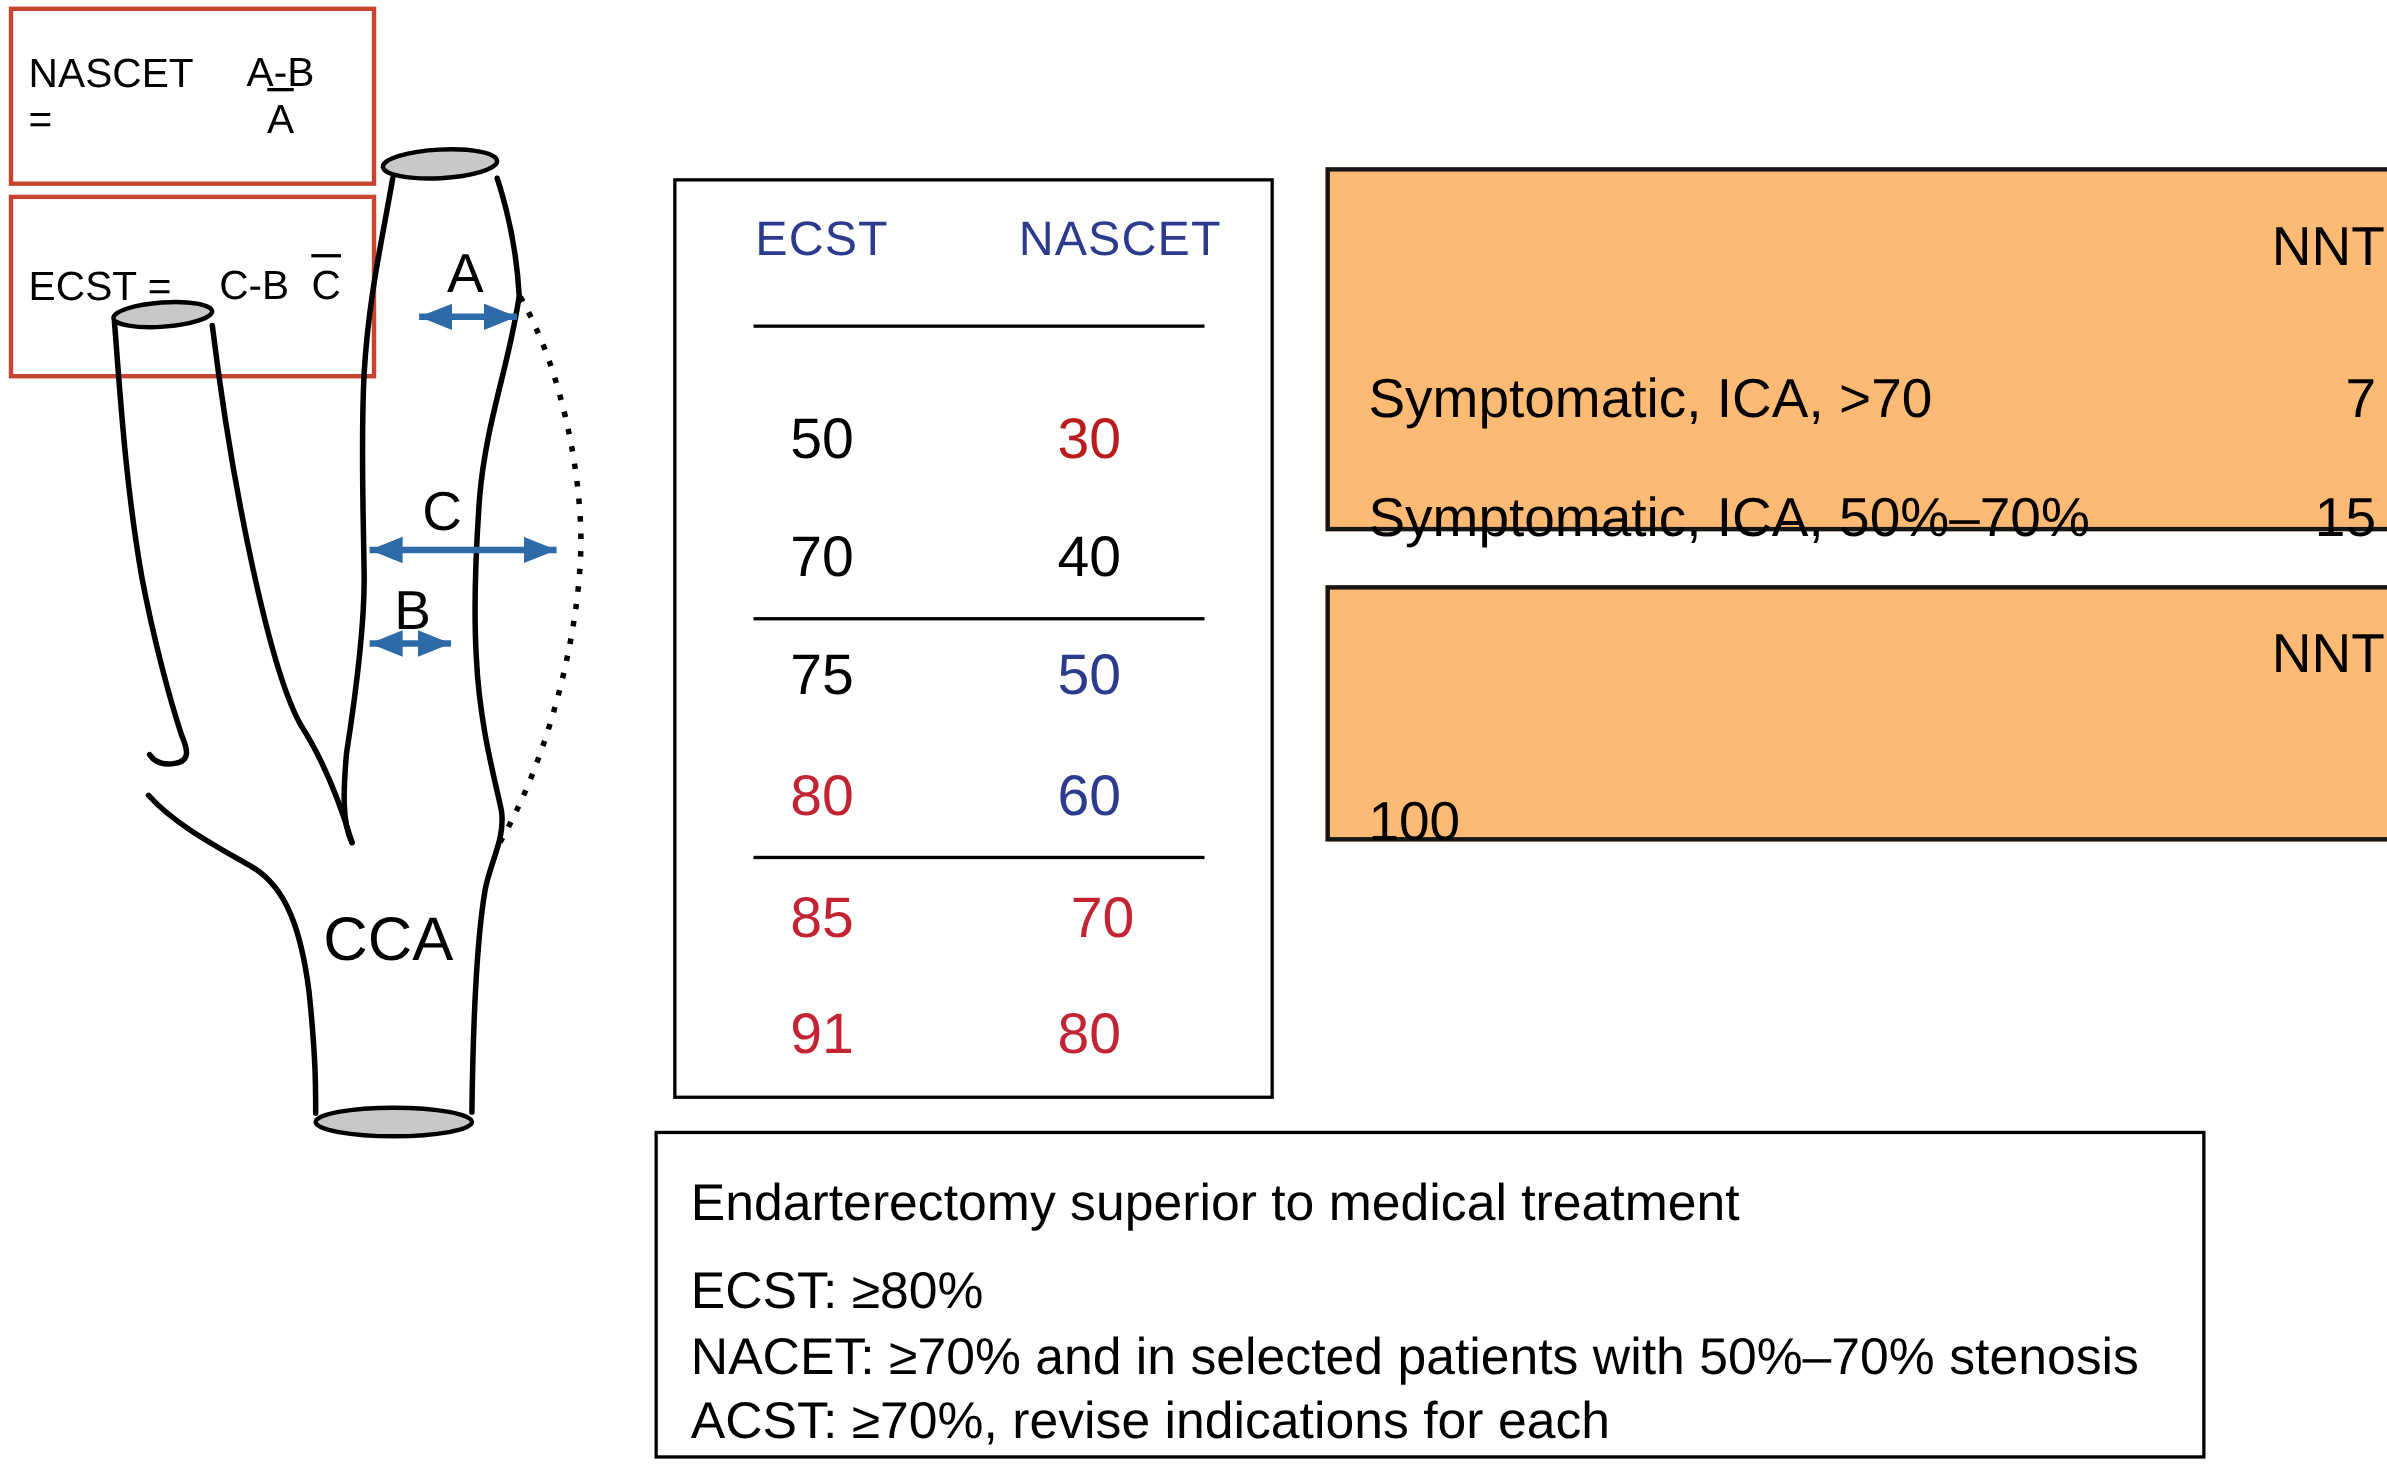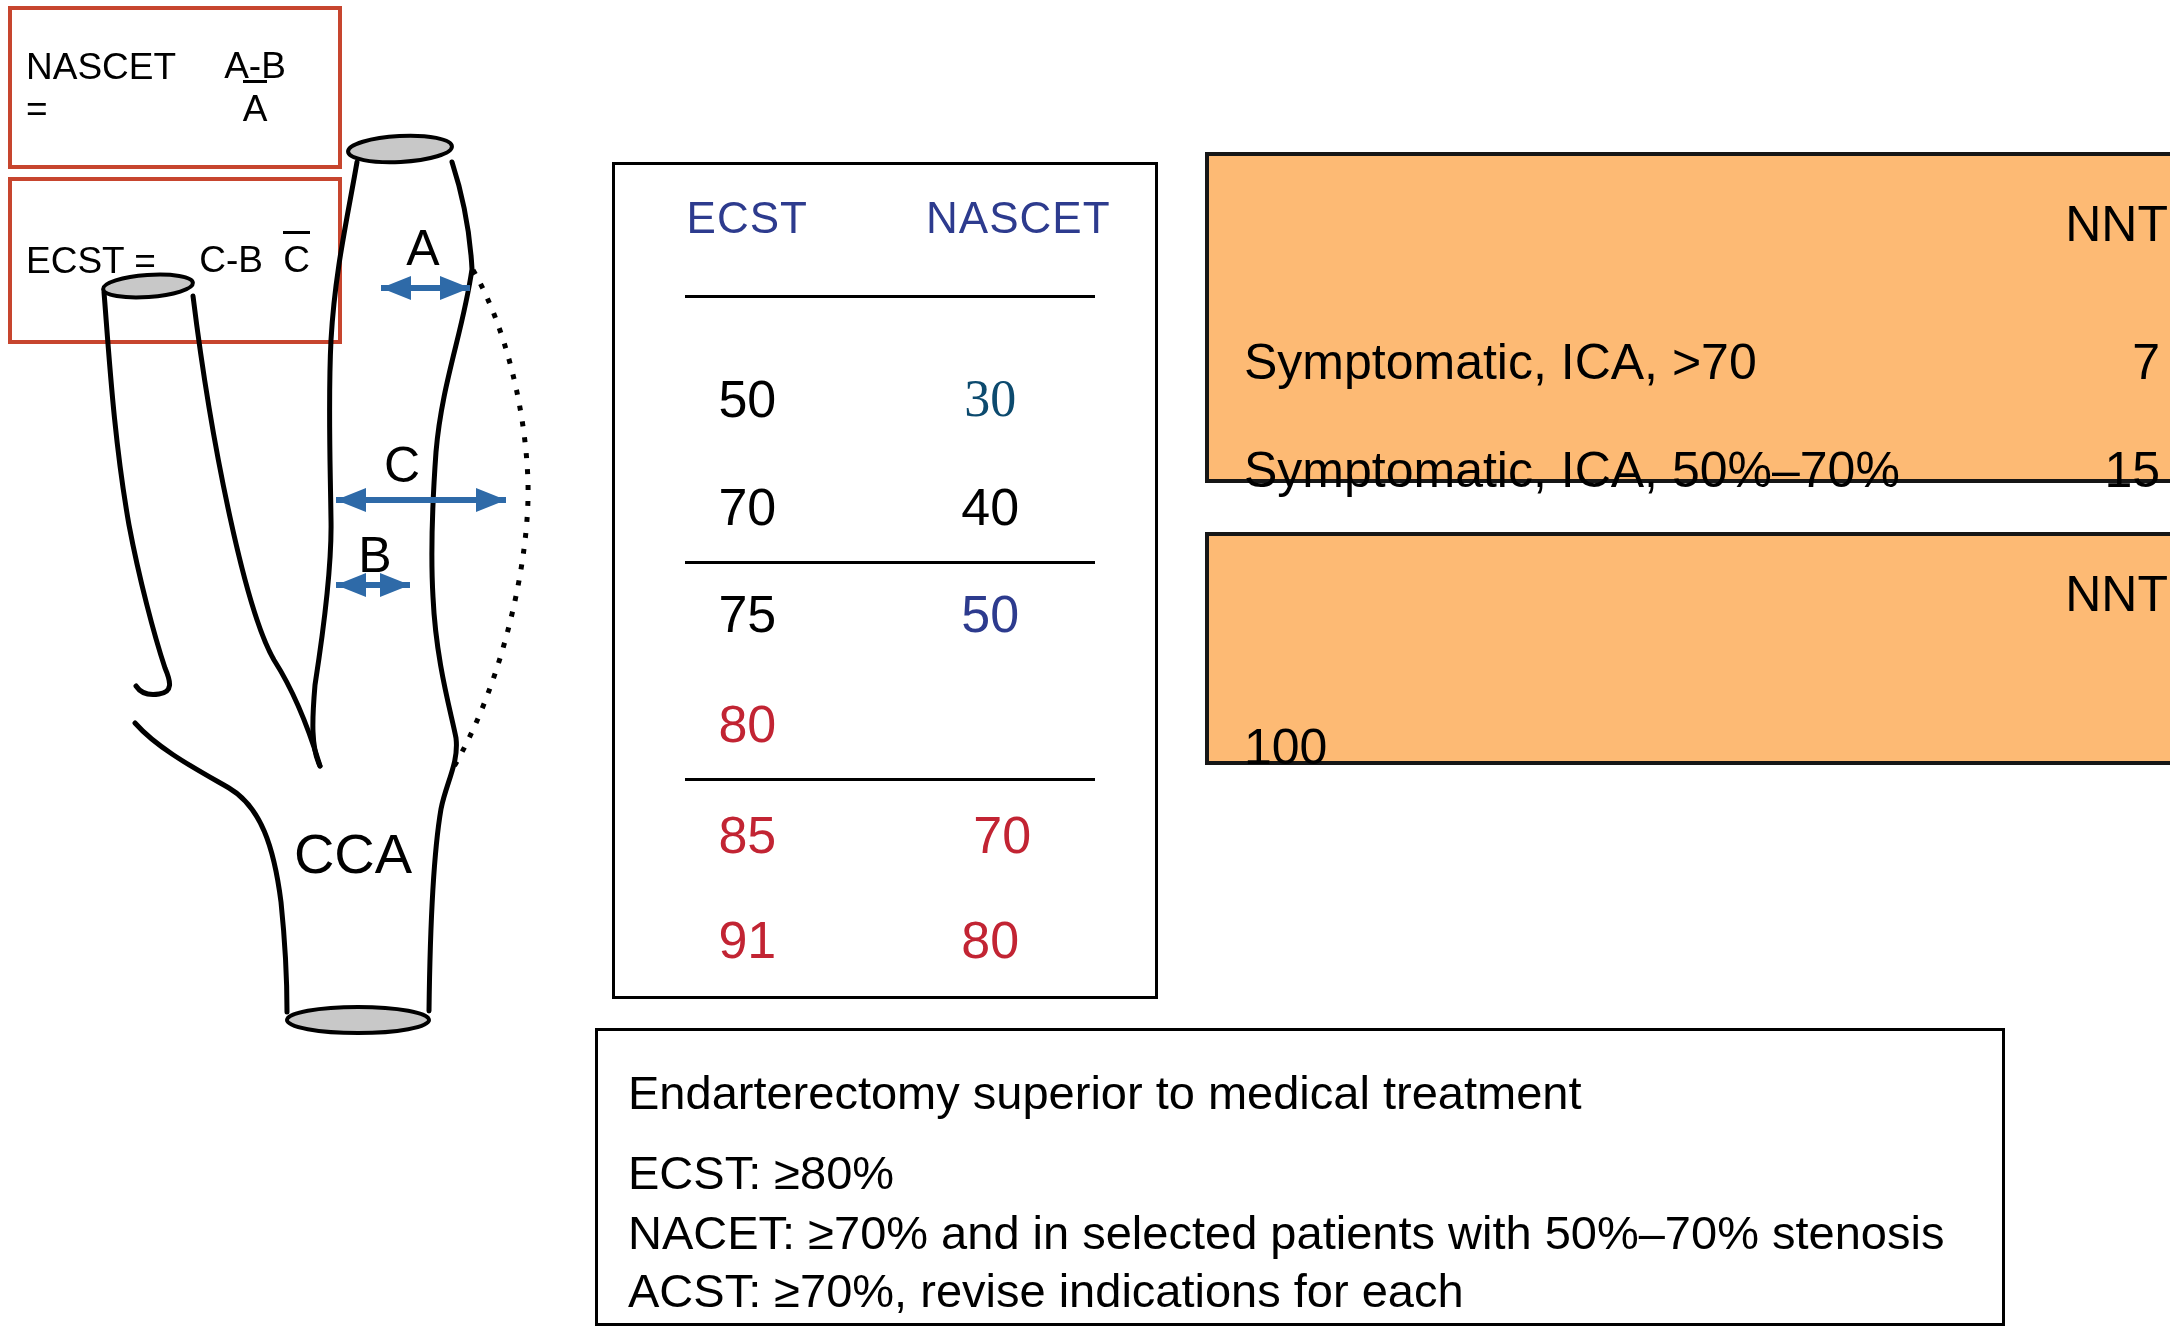--- a/index.html
+++ b/index.html
@@ -118,33 +118,34 @@
   </svg>
 
   <div id="conv-table">
     <div class="trow theader">
       <span class="c1">ECST</span>
       <span class="c2">NASCET</span>
     </div>
     <div class="tline" id="tline-1"></div>
     <div class="trow" id="trow-1">
       <span class="c1" style="color: rgb(0, 0, 0);">50</span>
-      <span class="c2" style="color: #0c4a6e; font-family: Liberation Serif, serif;">30</span>
+      <span class="c2" style="color: #b91c1c;">30</span>
     </div>
     <div class="trow" id="trow-2">
       <span class="c1" style="color: rgb(0, 0, 0);">70</span>
       <span class="c2" style="color: rgb(0, 0, 0);">40</span>
     </div>
     <div class="tline" id="tline-2"></div>
     <div class="trow" id="trow-3">
       <span class="c1" style="color: rgb(0, 0, 0);">75</span>
       <span class="c2" style="color: rgb(45, 59, 142);">50</span>
     </div>
     <div class="trow" id="trow-4">
       <span class="c1" style="color: rgb(194, 36, 51);">80</span>
+      <span class="c2" style="color: rgb(45, 59, 142);">60</span>
     </div>
     <div class="tline" id="tline-3"></div>
     <div class="trow" id="trow-5">
       <span class="c1" style="color: rgb(194, 36, 51);">85</span>
       <span class="c2" style="color: rgb(194, 36, 51);">70</span>
     </div>
     <div class="trow" id="trow-6">
       <span class="c1" style="color: rgb(194, 36, 51);">91</span>
       <span class="c2" style="color: rgb(194, 36, 51);">80</span>
     </div>

